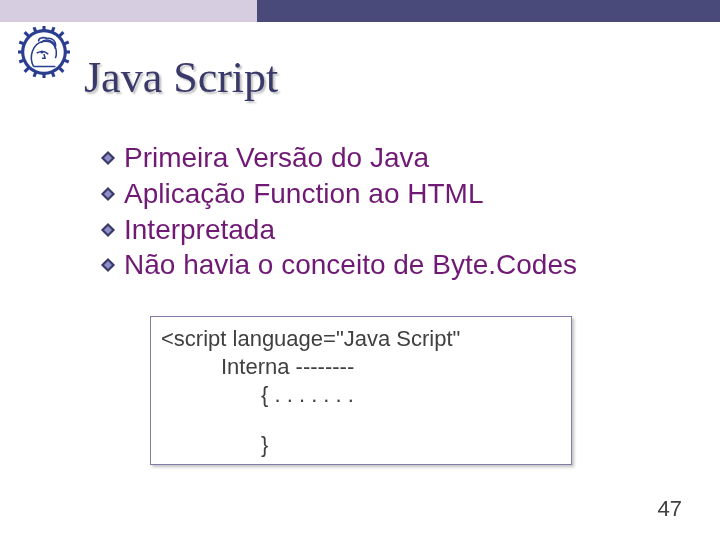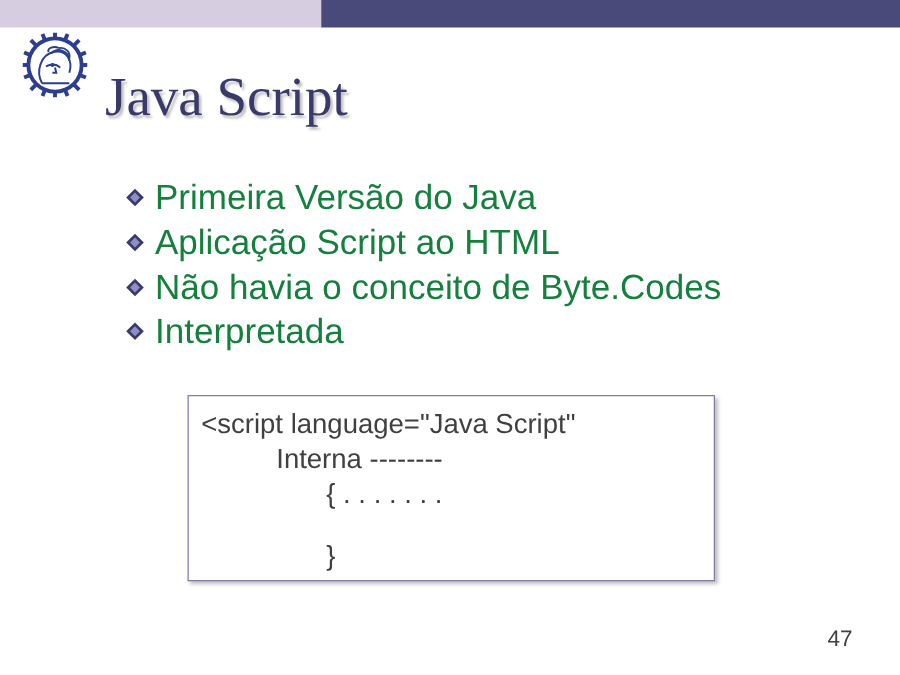--- a/index.html
+++ b/index.html
@@ -48,21 +48,21 @@
     font-family: "Times New Roman", Times, serif;
     font-size: 44px;
     color: #3a3a6a;
     text-shadow: 2px 2px 2px rgba(0,0,0,0.25);
   }
   .bullets {
     position: absolute;
     top: 140px;
     left: 100px;
     right: 40px;
-    color: #15803d;
+    color: #701a75;
   }
   .bullet-row {
     display: flex;
     align-items: center;
     gap: 8px;
     font-size: 28px;
     line-height: 1.28;
   }
   .bullet-icon {
     width: 16px;
@@ -83,21 +83,21 @@
     line-height: 1.28;
   }
   .codebox .l1 { }
   .codebox .indent1 { padding-left: 60px; }
   .codebox .indent2 { padding-left: 100px; }
   .codebox .spacer { height: 22px; }
   .pagenum {
     position: absolute;
     bottom: 18px;
     right: 38px;
-    font-size: 18px;
+    font-size: 22px;
     color: #404040;
   }
 </style>
 </head>
 <body>
 
 <div class="slide">
 
   <div class="topbar">
     <div class="band-light"></div>
@@ -165,39 +165,39 @@
       </span>
       <span>Primeira Versão do Java</span>
     </div>
     <div class="bullet-row">
       <span class="bullet-icon">
         <svg viewBox="0 0 16 16">
             <rect x="3" y="3" width="10" height="10" transform="rotate(45 8 8)" fill="#3a3a6a"></rect>
             <rect x="5.2" y="5.2" width="5.6" height="5.6" transform="rotate(45 8 8)" fill="#8e8ec8"></rect>
           </svg>
       </span>
-      <span>Aplicação Script ao HTML</span>
+      <span>Aplicação Function ao HTML</span>
+    </div>
+    <div class="bullet-row">
+      <span class="bullet-icon">
+        <svg viewBox="0 0 16 16">
+            <rect x="3" y="3" width="10" height="10" transform="rotate(45 8 8)" fill="#3a3a6a"></rect>
+            <rect x="5.2" y="5.2" width="5.6" height="5.6" transform="rotate(45 8 8)" fill="#8e8ec8"></rect>
+          </svg>
+      </span>
+      <span>Interpretada</span>
     </div>
     <div class="bullet-row">
       <span class="bullet-icon">
         <svg viewBox="0 0 16 16">
             <rect x="3" y="3" width="10" height="10" transform="rotate(45 8 8)" fill="#3a3a6a"></rect>
             <rect x="5.2" y="5.2" width="5.6" height="5.6" transform="rotate(45 8 8)" fill="#8e8ec8"></rect>
           </svg>
       </span>
       <span>Não havia o conceito de Byte.Codes</span>
-    </div>
-    <div class="bullet-row">
-      <span class="bullet-icon">
-        <svg viewBox="0 0 16 16">
-            <rect x="3" y="3" width="10" height="10" transform="rotate(45 8 8)" fill="#3a3a6a"></rect>
-            <rect x="5.2" y="5.2" width="5.6" height="5.6" transform="rotate(45 8 8)" fill="#8e8ec8"></rect>
-          </svg>
-      </span>
-      <span>Interpretada</span>
     </div>
   </div>
 
   <div class="codebox">
     <div class="l1">&lt;script language="Java Script"</div>
     <div class="indent1">Interna --------</div>
     <div class="indent2">{ . . . . . . .</div>
     <div class="spacer"></div>
     <div class="indent2">}</div>
   </div>

